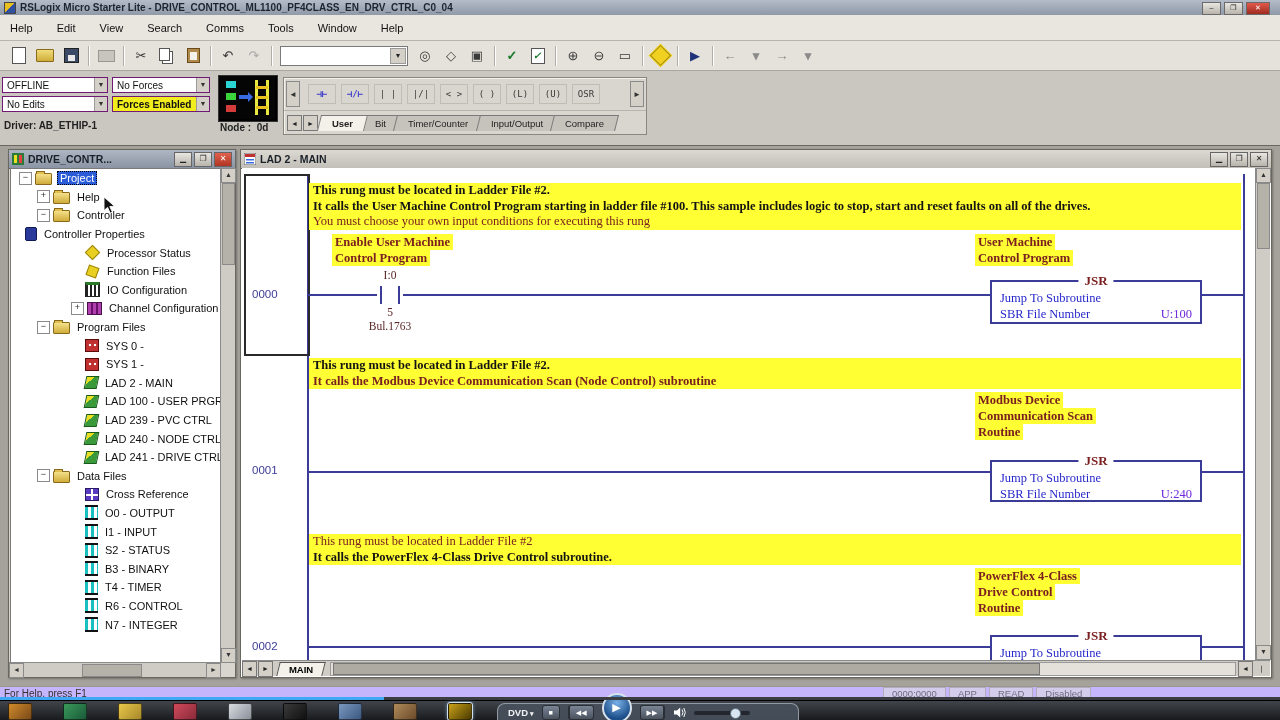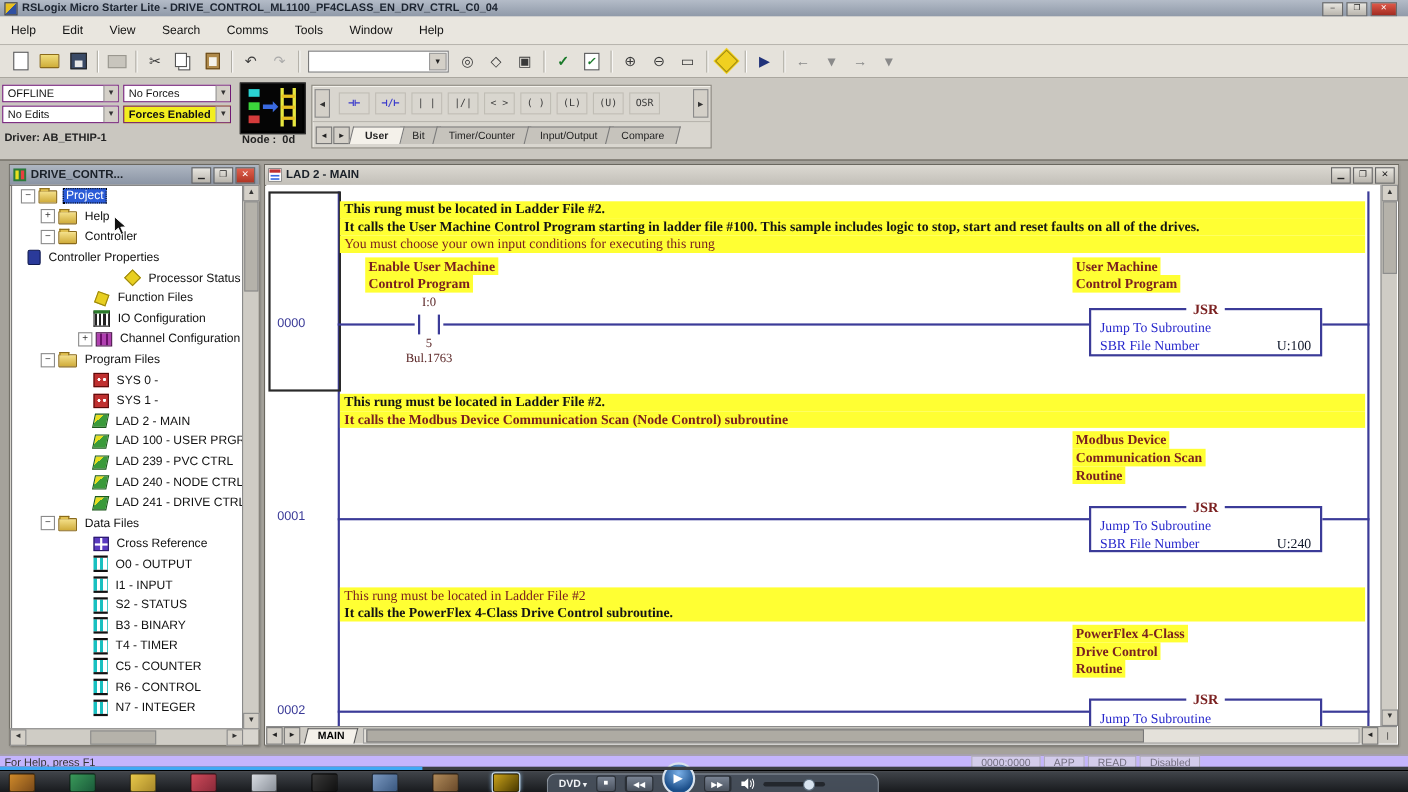--- a/index.html
+++ b/index.html
@@ -138,21 +138,21 @@
   .xic{position:absolute;left:135px;width:26px;height:18px;background:#fff;}
   .xic::before,.xic::after{content:"";position:absolute;top:0;width:2px;height:18px;background:var(--wire,#3b3b98);}
   .xic::before{left:3px;} .xic::after{right:3px;}
   .caddr{position:absolute;font-family:"Liberation Serif",serif;font-size:11.5px;color:#5a2525;text-align:center;}
   .jsrbox{position:absolute;width:212px;border:2px solid var(--wire,#3b3b98);background:#fff;
     font-family:"Liberation Serif",serif;padding:8px 8px 4px;box-sizing:border-box;}
   .jsrname{position:absolute;top:-9px;left:50%;transform:translateX(-50%);background:#fff;
     padding:0 6px;color:var(--maroon,#7a2020);font-weight:bold;font-size:13px;}
   .jsrline{color:#2828cc;font-size:12.5px;line-height:16px;white-space:nowrap;}
   .jsrline2{display:flex;justify-content:space-between;color:#2828cc;font-size:12.5px;line-height:16px;}
-  .jsrval{color:#0f172a;}
+  .jsrval{color:#6d28d9;}
   #ladtabs{position:absolute;left:1px;bottom:1px;width:1028px;height:15px;background:#cfccc5;
     border-top:1px solid #8a8a8a;display:flex;align-items:center;}
   #lad-main-tab{height:13px;background:#f4f1ea;border:1px solid #555;border-bottom:none;
     font-size:9.5px;font-weight:bold;padding:0 10px;line-height:13px;transform:skewX(-14deg);margin:0 6px 0 4px;}
   #lad-main-tab b{display:inline-block;transform:skewX(14deg);}
   #ladtrack{flex:1;height:12px;background:#e4e1da;border:1px solid #9a9a9a;position:relative;margin-right:2px;}
   #ladthumb{position:absolute;left:2px;top:0;width:78%;height:10px;background:#aeaba3;border:1px solid #777;}
   #ladvscroll{position:absolute;right:1px;top:18px;width:14px;height:492px;background:#cfccc5;border-left:1px solid #8a8a8a;}
   
   #statusbar{position:absolute;left:0;top:686px;width:1280px;height:14px;background:#c4b5fd;border-top:1px solid #9a978f;}
@@ -359,21 +359,21 @@
           <div class="trow" style="padding-left: 26px;">
             <span class="texp">−</span>
             <span class="ic ico-folder"></span>
             <span class="tlabel">Controller</span>
           </div>
           <div class="trow" style="">
             <span class="tspace"></span>
             <span class="ic ico-props"></span>
             <span class="tlabel">Controller Properties</span>
           </div>
-          <div class="trow" style="padding-left: 88px;">
+          <div class="trow" style="padding-left: 60px;">
             <span class="tspace"></span>
             <span class="ic ico-status"></span>
             <span class="tlabel">Processor Status</span>
           </div>
           <div class="trow" style="padding-left: 60px;">
             <span class="tspace"></span>
             <span class="ic ico-func"></span>
             <span class="tlabel">Function Files</span>
           </div>
           <div class="trow" style="padding-left: 60px;">
@@ -453,25 +453,20 @@
           </div>
           <div class="trow" style="padding-left: 60px;">
             <span class="tspace"></span>
             <span class="ic ico-data"></span>
             <span class="tlabel">B3 - BINARY</span>
           </div>
           <div class="trow" style="padding-left: 60px;">
             <span class="tspace"></span>
             <span class="ic ico-data"></span>
             <span class="tlabel">T4 - TIMER</span>
-          </div>
-          <div class="trow" style="padding-left: 60px;">
-            <span class="tspace"></span>
-            <span class="ic ico-data"></span>
-            <span class="tlabel">C5 - COUNTER</span>
           </div>
           <div class="trow" style="padding-left: 60px;">
             <span class="tspace"></span>
             <span class="ic ico-data"></span>
             <span class="tlabel">R6 - CONTROL</span>
           </div>
           <div class="trow" style="padding-left: 60px;">
             <span class="tspace"></span>
             <span class="ic ico-data"></span>
             <span class="tlabel">N7 - INTEGER</span>

